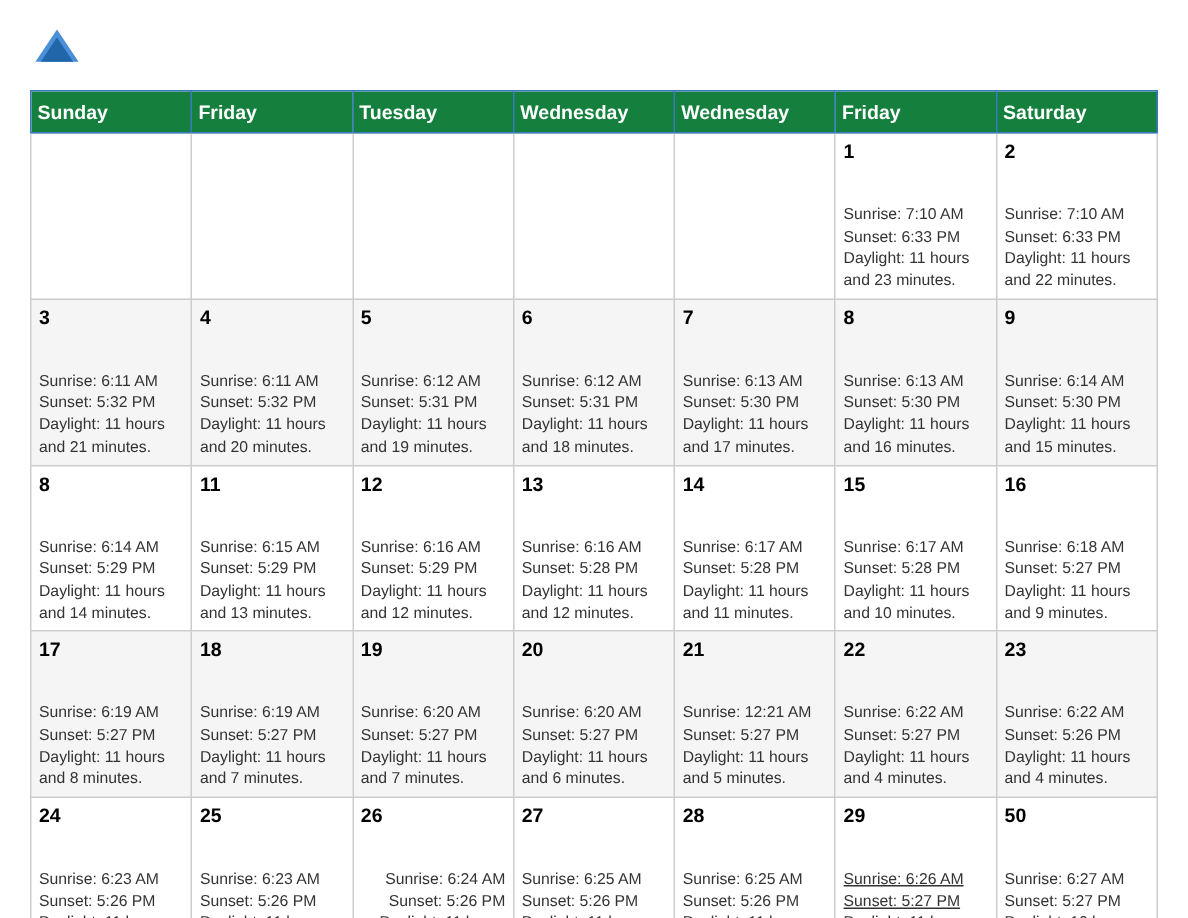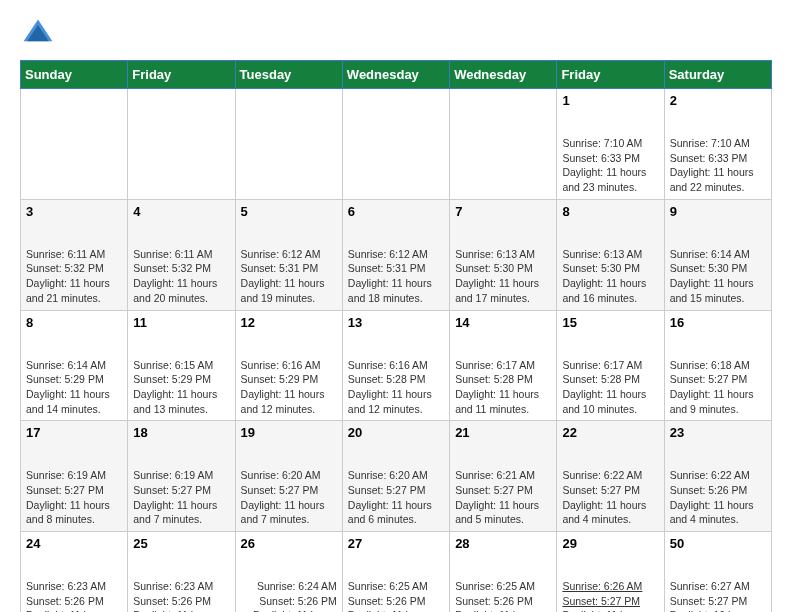--- a/index.html
+++ b/index.html
@@ -283,21 +283,21 @@
           </td>
           <td>
             <span class="day-num">20</span>
             <div class="day-info" style="white-space: pre-line;">Sunrise: 6:20 AM
 Sunset: 5:27 PM
 Daylight: 11 hours
 and 6 minutes.</div>
           </td>
           <td>
             <span class="day-num">21</span>
-            <div class="day-info" style="white-space: pre-line;">Sunrise: 6:21 AM
+            <div class="day-info" style="white-space: pre-line;">Sunrise: 12:21 AM
 Sunset: 5:27 PM
 Daylight: 11 hours
 and 5 minutes.</div>
           </td>
           <td>
             <span class="day-num">22</span>
             <div class="day-info" style="white-space: pre-line;">Sunrise: 6:22 AM
 Sunset: 5:27 PM
 Daylight: 11 hours
 and 4 minutes.</div>

